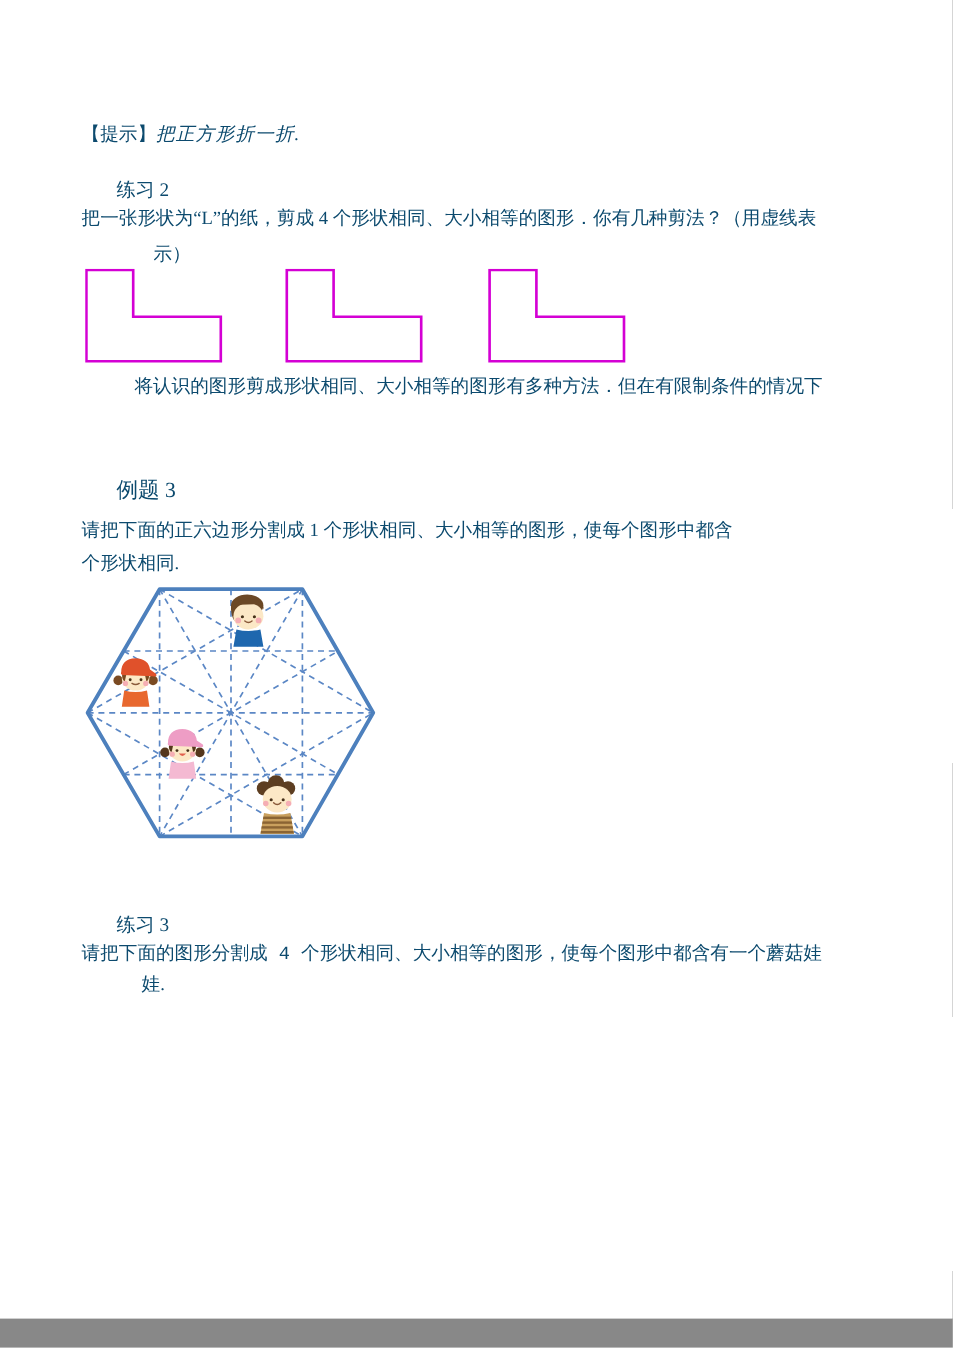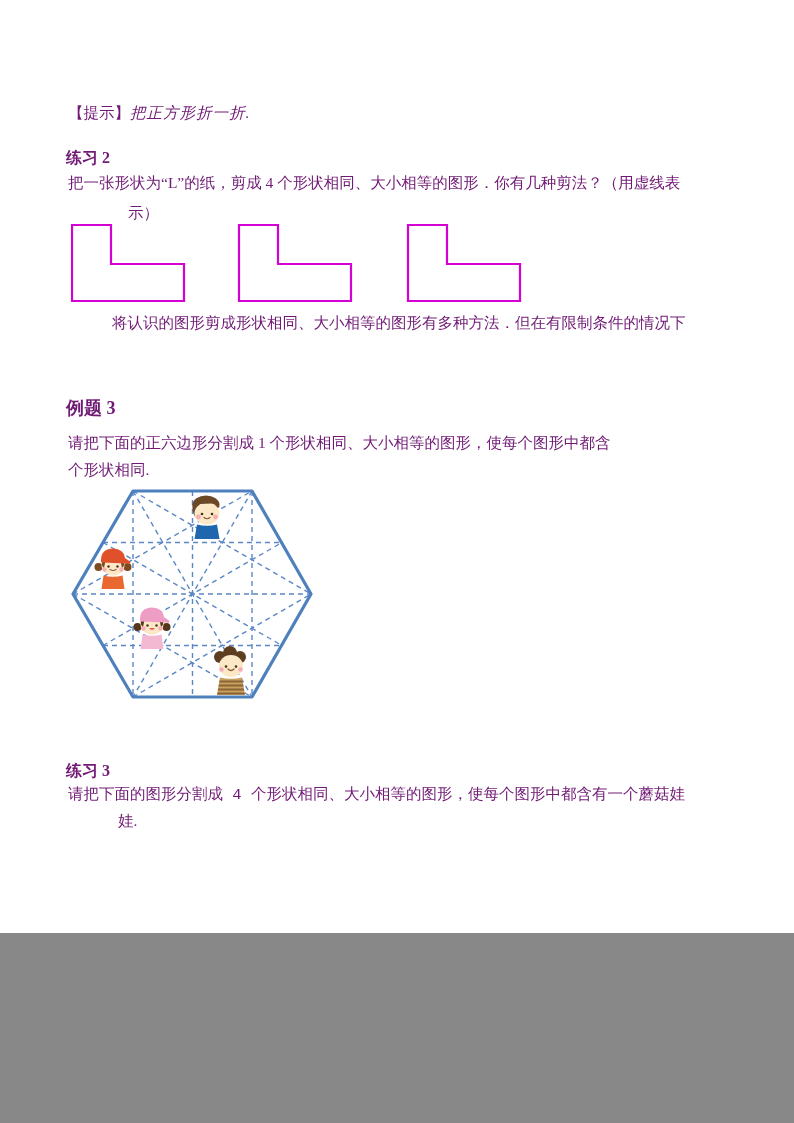--- a/index.html
+++ b/index.html
@@ -1,28 +1,28 @@
 <!DOCTYPE html>
 <html><head>
 <meta charset="utf-8">
 <style>
   html,body{margin:0;padding:0;background:#888;}
   .page{
     position:relative;
-    width:794px;height:933px;
+    width:794px;height:1099px;
     margin:0 auto;
     background:#ffffff;
     font-family:"Liberation Serif","DejaVu Serif",serif;
-    color:#701a75;
+    color:#0c4a6e;
     overflow:hidden;
   }
   .txt{position:absolute;white-space:nowrap;font-size:15.5px;line-height:19px;}
   .hint .label{font-style:normal;}
   .hint .kai{font-style:italic;letter-spacing:1px;}
-  .hd{position:absolute;white-space:nowrap;font-weight:bold;font-size:16px;}
+  .hd{position:absolute;white-space:nowrap;font-weight:normal;font-size:16px;margin-left:31px;}
   .hd-big{font-size:18px;}
   .figure{position:absolute;}
   svg{display:block;}
 </style>
 </head>
 <body>
 
 <div class="page">
 
   <div class="txt hint" style="left:68px;top:103px;">

